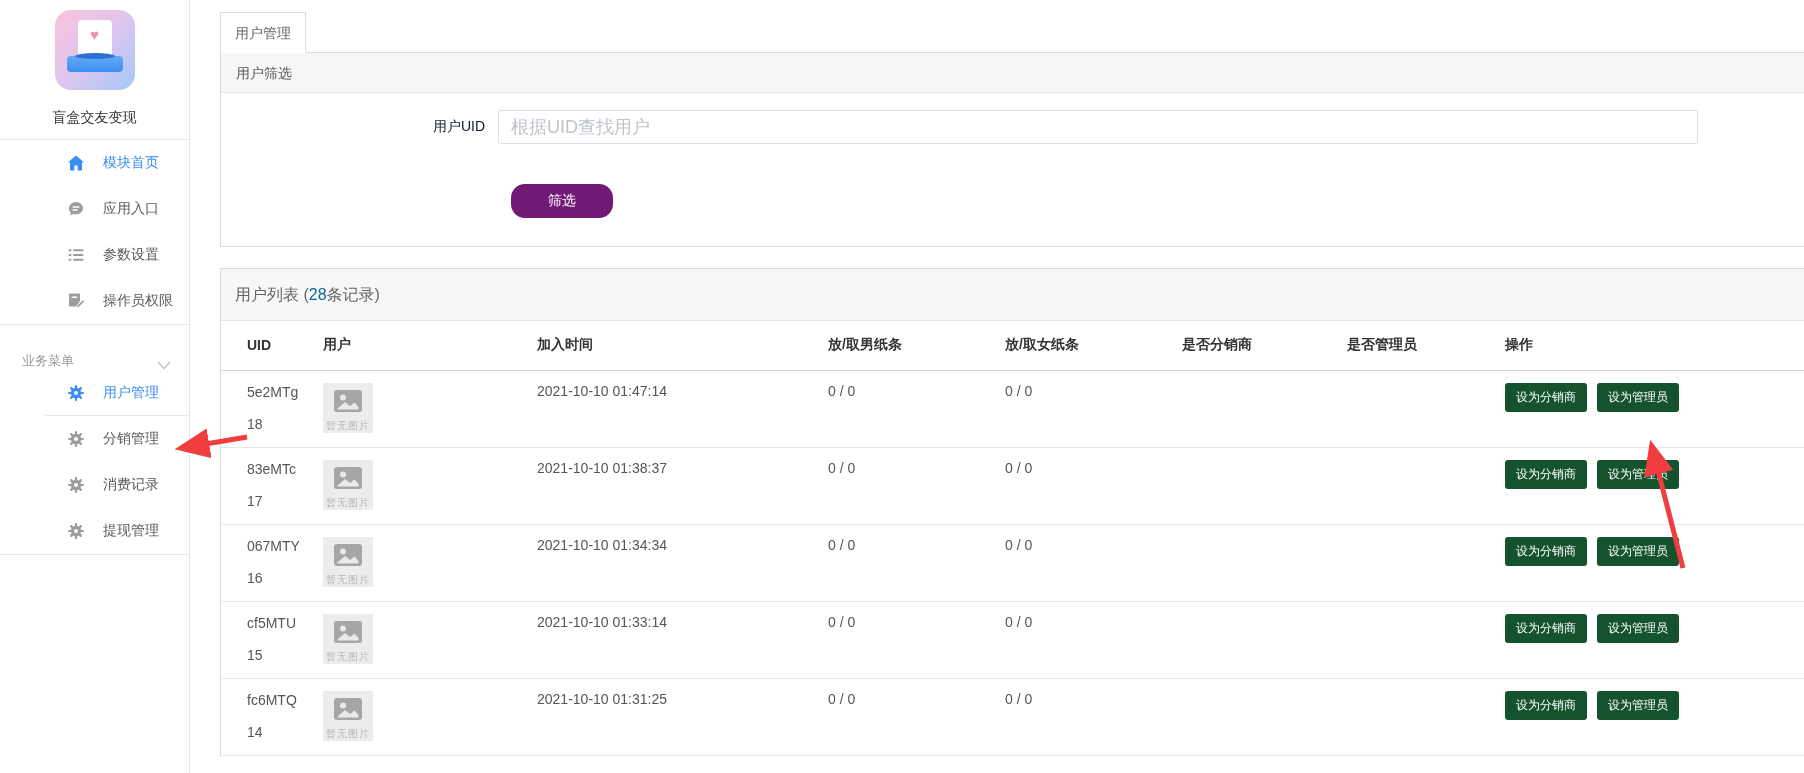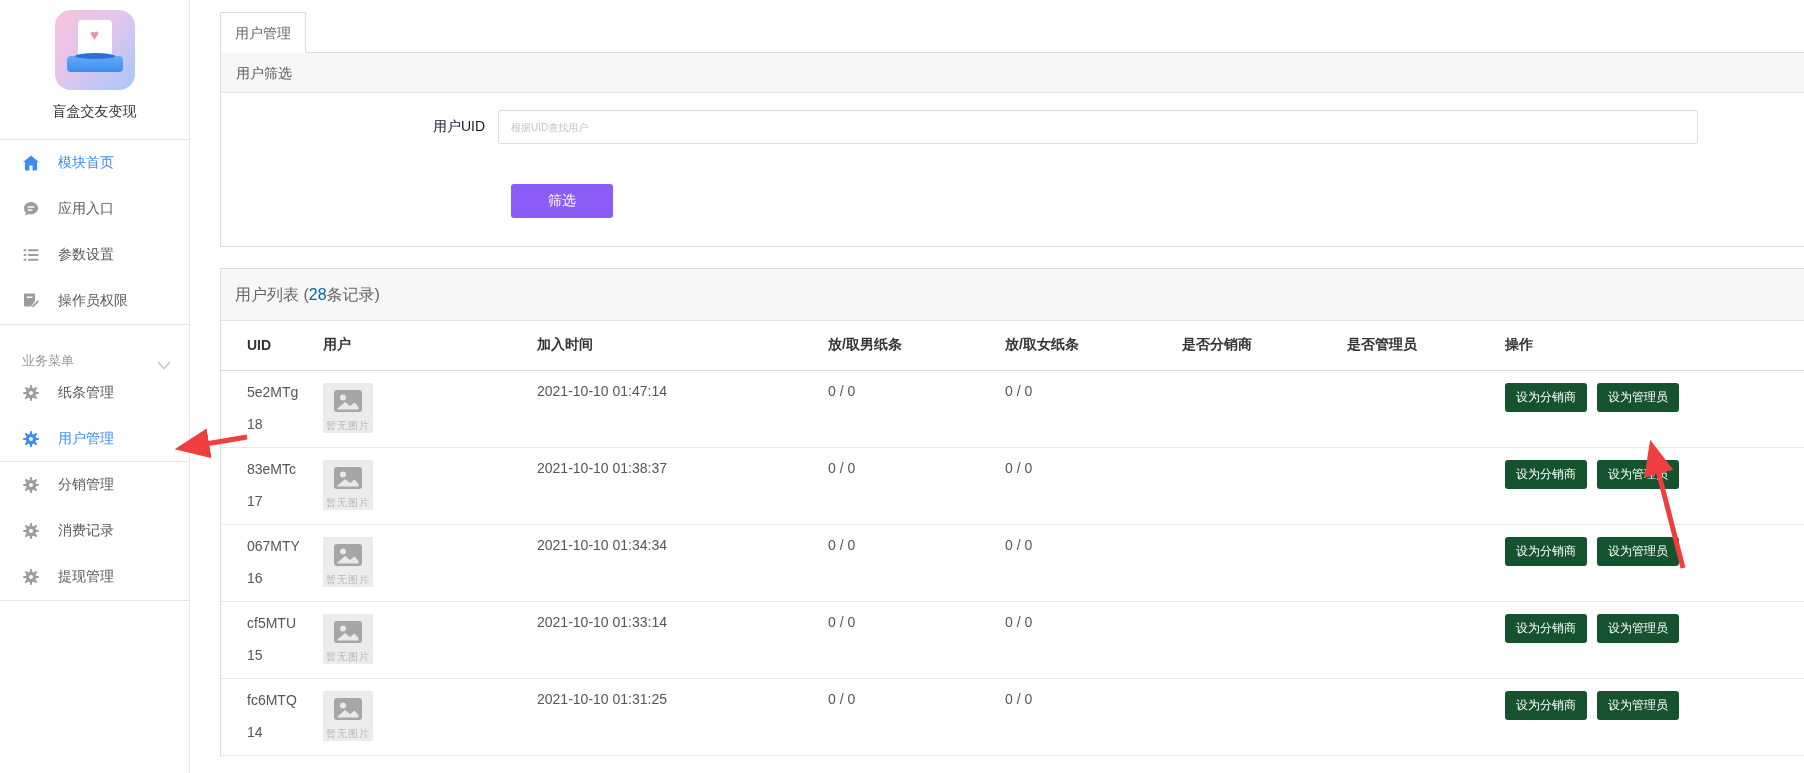--- a/index.html
+++ b/index.html
@@ -13,23 +13,23 @@
   .logo-icon { position:relative; width:80px; height:80px; margin:0 auto; border-radius:16px;
                background:linear-gradient(135deg,#f9c2da 0%,#e3c5ee 45%,#a5c8f8 100%); }
   .logo-card { position:absolute; left:23px; top:10px; width:34px; height:42px; background:#fff;
                border-radius:4px; z-index:1; }
   .logo-heart { position:absolute; left:0; right:0; top:7px; text-align:center;
                 color:#ef8fb4; font-size:15px; line-height:15px; }
   .logo-slot { position:absolute; left:12px; top:46px; width:56px; height:16px; border-radius:4px;
                background:linear-gradient(#63aaf7,#3d8ef0); z-index:2; }
   .logo-slot::before { content:""; position:absolute; left:8px; top:-3px; width:40px; height:6px;
                border-radius:50%; background:#2e6fd2; }
-  .app-title { margin-top:13px; font-size:14px; color:#333; }
-
-  .menu { list-style:none; }
+  .app-title { margin-top:19px; font-size:14px; color:#333; }
+
+  .menu { list-style:none;padding-left:45px; }
   .menu-item { height:46px; display:flex; align-items:center; padding-left:22px; cursor:pointer; }
   .menu-item .mi-icon { width:18px; height:18px; margin-right:18px; color:#9c9c9c; flex:0 0 18px; }
   .menu-item .mi-label { font-size:14px; color:#595959; }
   .menu-item.active .mi-icon { color:#3b8df2; }
   .menu-item.active .mi-label { color:#3b8df2; }
   .menu-item.divided { border-bottom:1px solid #e6e6e6; }
   .section-row { height:46px; display:flex; align-items:flex-end; justify-content:space-between;
                  padding:0 18px 0 22px; border-top:1px solid #e6e6e6; cursor:pointer; }
   .section-label { font-size:13px; color:#9a9a9a; }
   .section-row svg { color:#c3c9d1; }
@@ -42,25 +42,25 @@
          font-size:14px; color:#666; background:#fff; border:1px solid #dcdcdc; border-bottom:1px solid #fff;
          position:relative; z-index:2; margin-bottom:-1px; cursor:pointer; }
 
   .panel { border:1px solid #dcdcdc; background:#fff; }
   .panel-header { height:40px; line-height:40px; padding-left:15px; background:#f7f7f7;
                   border-bottom:1px solid #e3e3e3; font-size:14px; color:#595959; }
   .filter-body { padding:17px 0 28px; }
   .form-row { display:flex; align-items:center; }
   .form-label { flex:0 0 277px; text-align:right; padding-right:13px; font-size:14px; color:#0f172a; }
   .uid-input { width:1200px; height:33px; border:1px solid #dcdee2; border-radius:2px;
-               padding:16px 12px; font-size:10px; color:#333; outline:none;
+               padding:16px 12px; font-size:18px; color:#333; outline:none;
                font-family:"Liberation Sans","DejaVu Sans",sans-serif; }
   .uid-input::placeholder { color:#bfc3ca; }
-  .btn-filter { margin:40px 0 0 290px; width:102px; height:34px; border:none; border-radius:3px;
-                background:#8b5cf6; color:#fff; font-size:14px; cursor:pointer;
+  .btn-filter { margin:40px 0 0 290px; width:102px; height:34px; border:none; border-radius:14px;
+                background:#701a75; color:#fff; font-size:14px; cursor:pointer;
                 font-family:"Liberation Sans","DejaVu Sans",sans-serif; }
 
   .list-panel { margin-top:21px; min-height:489px; border-bottom:none; }
   .list-header { height:52px; line-height:52px; padding-left:14px; background:#f7f7f7;
                  border-bottom:1px solid #e3e3e3; font-size:16px; color:#666; }
   .count-blue { color:#0369a1; }
 
   table.user-table { width:100%; border-collapse:collapse; table-layout:fixed; }
   .user-table th { height:49px; text-align:left; font-size:14px; font-weight:bold; color:#333;
                    border-bottom:1px solid #d4d4d4; vertical-align:middle; }
@@ -142,35 +142,20 @@
   </ul>
 
   <div class="section-row">
     <span class="section-label">业务菜单</span>
     <svg width="14" height="9" viewBox="0 0 14 9">
         <polyline points="1,1 7,7.5 13,1" fill="none" stroke="currentColor" stroke-width="1.6"></polyline>
       </svg>
   </div>
 
   <ul class="menu menu-group">
-    <li class="menu-item">
-      <span class="mi-icon">
-        <svg width="18" height="18" viewBox="0 0 18 18">
-            <g fill="currentColor">
-              <rect x="7.9" y="1" width="2.2" height="16" rx="1.1"></rect>
-              <rect x="7.9" y="1" width="2.2" height="16" rx="1.1" transform="rotate(45 9 9)"></rect>
-              <rect x="7.9" y="1" width="2.2" height="16" rx="1.1" transform="rotate(90 9 9)"></rect>
-              <rect x="7.9" y="1" width="2.2" height="16" rx="1.1" transform="rotate(135 9 9)"></rect>
-              <circle cx="9" cy="9" r="5.2"></circle>
-            </g>
-            <circle cx="9" cy="9" r="2" fill="#fff"></circle>
-          </svg>
-      </span>
-      <span class="mi-label">纸条管理</span>
-    </li>
     <li class="menu-item active divided">
       <span class="mi-icon">
         <svg width="18" height="18" viewBox="0 0 18 18">
             <g fill="currentColor">
               <rect x="7.9" y="1" width="2.2" height="16" rx="1.1"></rect>
               <rect x="7.9" y="1" width="2.2" height="16" rx="1.1" transform="rotate(45 9 9)"></rect>
               <rect x="7.9" y="1" width="2.2" height="16" rx="1.1" transform="rotate(90 9 9)"></rect>
               <rect x="7.9" y="1" width="2.2" height="16" rx="1.1" transform="rotate(135 9 9)"></rect>
               <circle cx="9" cy="9" r="5.2"></circle>
             </g>

